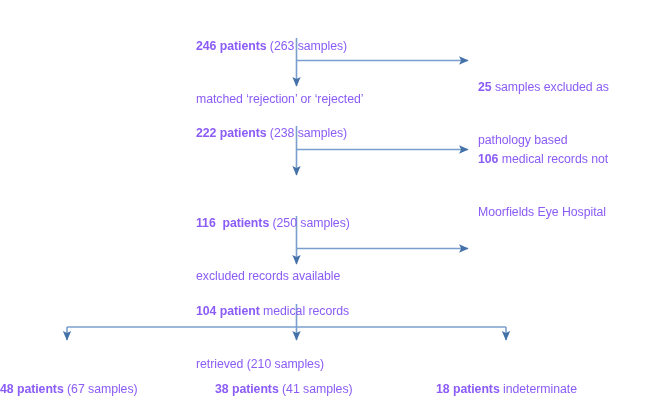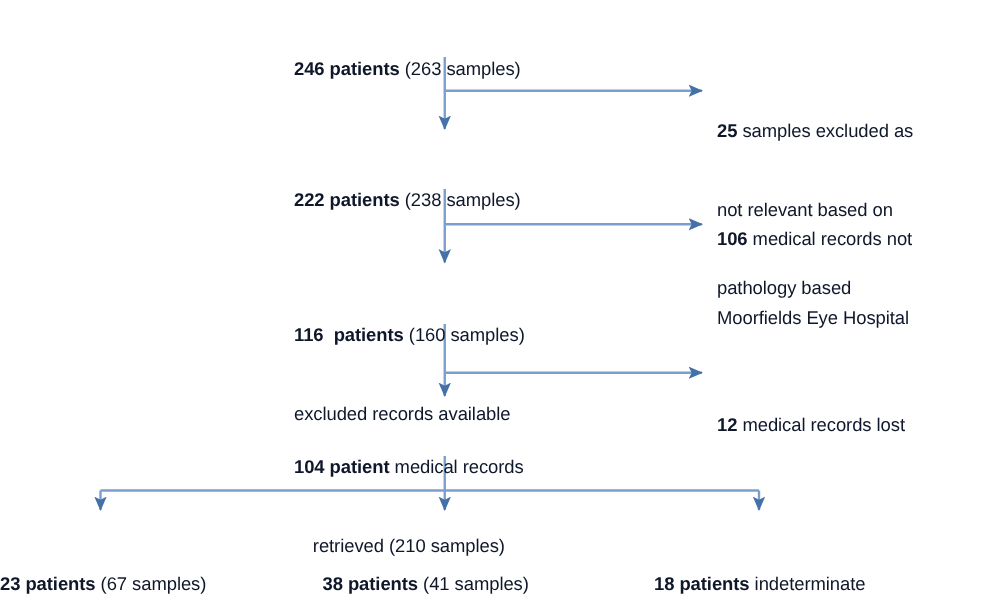--- a/index.html
+++ b/index.html
@@ -24,34 +24,34 @@
     width: 672px;
     height: 408px;
     pointer-events: none;
   }
   .node {
     position: absolute;
     font-size: 12.3px;
     line-height: 17.5px;
     letter-spacing: -0.05px;
     white-space: pre-wrap;
-    color: #0f172a;
+    color: #8b5cf6;
   }
   .node b {
     font-weight: 700;
   }
   .node .ln {
     display: block;
   }
   
   .main-node { left: 196px; }
   #node-screened  { top: 90px; text-align: center; }
   #node-initial   { top: 3px; }
   #node-records   { top: 180px; }
-  #node-retrieved { top: 268px; text-align: center; }
+  #node-retrieved { top: 268px; }
   
   .side-node { left: 478px; }
   #node-excluded     { top: 44px; }
   #node-inaccessible { top: 116px; }
   #node-lost         { top: 240px; }
   
   .outcome-node { top: 346px; }
   #node-rejection    { left: 0px;   width: 200px; }
   #node-norejection  { left: 215px; width: 205px; }
   #node-indeterminate{ left: 436px; width: 236px; }
@@ -82,53 +82,50 @@
       <line x1="296.5" y1="304" x2="296.5" y2="327"></line>
       <line x1="67" y1="327" x2="506" y2="327"></line>
       <line x1="67" y1="327" x2="67" y2="340" marker-end="url(#arrowhead)"></line>
       <line x1="296.5" y1="327" x2="296.5" y2="340" marker-end="url(#arrowhead)"></line>
       <line x1="506" y1="327" x2="506" y2="340" marker-end="url(#arrowhead)"></line>
     </g>
   </svg>
 
   <div class="node main-node" id="node-initial">
     <span class="ln"><b>246 patients</b><span> (263 samples)</span></span>
+    <span class="ln">matched ‘rejection’ or ‘rejected’</span>
   </div>
 
   <div class="node main-node" id="node-screened">
     <span class="ln"><b>222 patients</b><span> (238 samples)</span></span>
   </div>
 
   <div class="node main-node" id="node-records">
-    <span class="ln"><b>116  patients</b><span> (160 samples)</span></span>
+    <span class="ln"><b>116  patients</b><span> (250 samples)</span></span>
     <span class="ln">excluded records available</span>
   </div>
 
   <div class="node main-node" id="node-retrieved">
     <span class="ln"><b>104 patient</b><span> medical records</span></span>
     <span class="ln">retrieved (210 samples)</span>
   </div>
 
   <div class="node side-node" id="node-excluded">
     <span class="ln"><b>25</b><span> samples excluded as</span></span>
-    <span class="ln">not relevant based on</span>
     <span class="ln">pathology based</span>
   </div>
 
   <div class="node side-node" id="node-inaccessible">
     <span class="ln"><b>106</b><span> medical records not</span></span>
     <span class="ln">Moorfields Eye Hospital</span>
   </div>
 
-  <div class="node side-node" id="node-lost">
-    <span class="ln"><b>12</b><span> medical records lost</span></span>
-  </div>
 
   <div class="node outcome-node" id="node-rejection">
-    <span class="ln"><b>23 patients</b><span> (67 samples)</span></span>
+    <span class="ln"><b>48 patients</b><span> (67 samples)</span></span>
     
   </div>
 
   <div class="node outcome-node" id="node-norejection">
     <span class="ln"><b>38 patients</b><span> (41 samples)</span></span>
     
     
   </div>
 
   <div class="node outcome-node" id="node-indeterminate">

